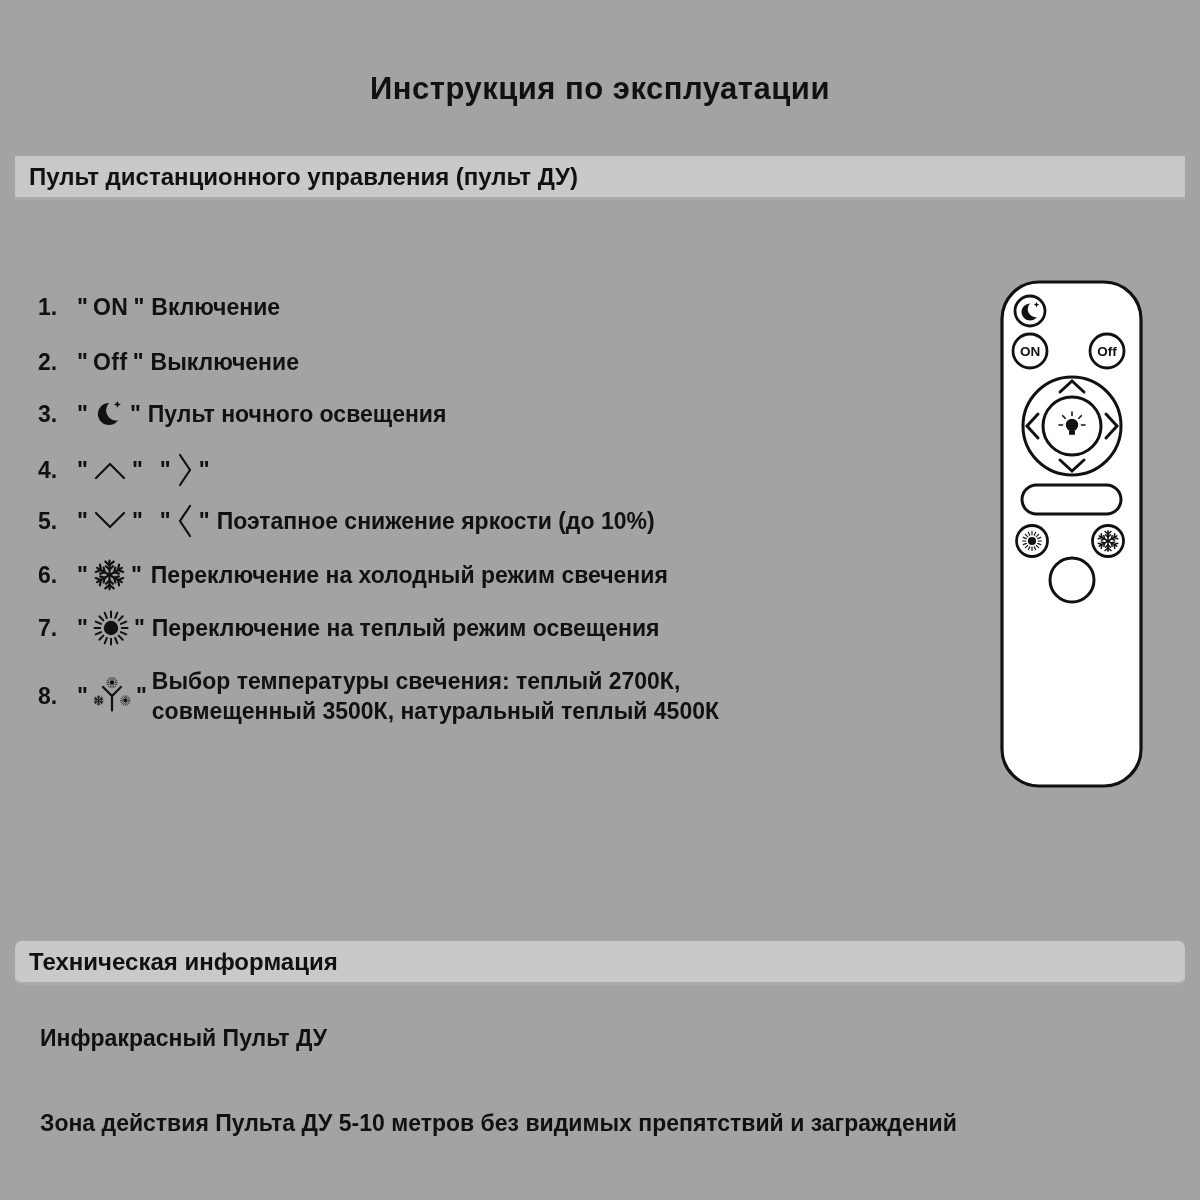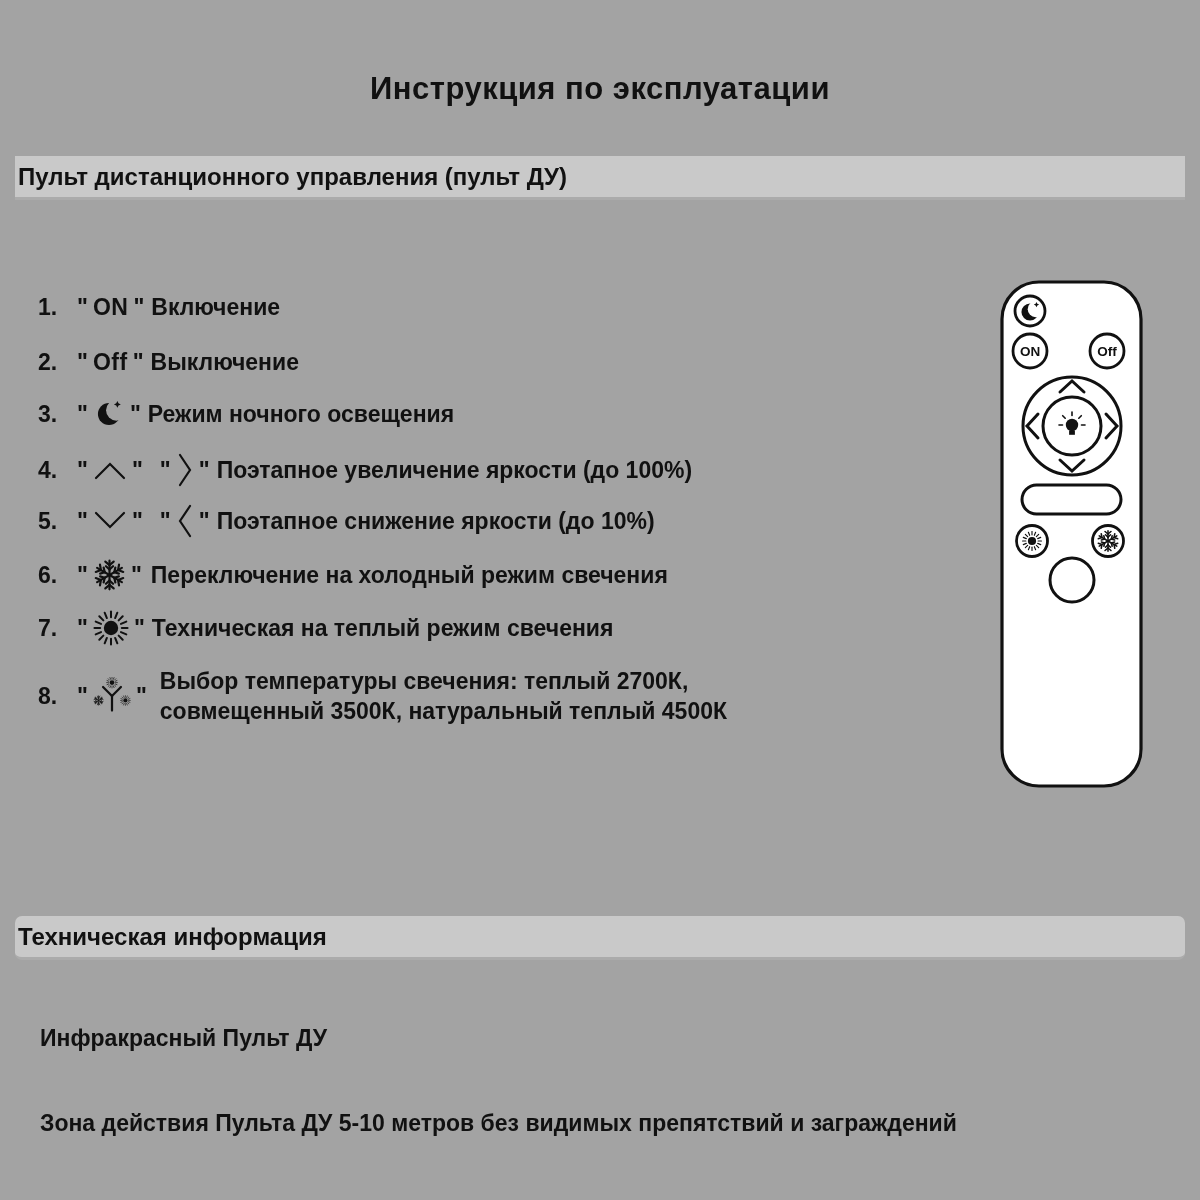--- a/index.html
+++ b/index.html
@@ -7,36 +7,36 @@
     position:relative;width:1200px;height:1200px;background:#a3a3a3;overflow:hidden;
     font-family:"Liberation Sans", sans-serif;color:#111;
   }
   .title{
     position:absolute;top:71px;left:0;width:100%;text-align:center;
     font-size:31px;font-weight:bold;letter-spacing:.5px;
   }
   .section-bar{
     position:absolute;left:15px;right:15px;height:44px;
     background:#c9c9c9;border-bottom:3px solid #ababab;
-    display:flex;align-items:center;padding-left:3px;box-sizing:border-box;
+    display:flex;align-items:center;padding-left:14px;box-sizing:border-box;
     font-size:24px;font-weight:bold;
   }
   #bar-remote{top:156px;}
-  #bar-tech{top:916px;border-radius:7px;}
+  #bar-tech{top:941px;border-radius:7px;}
   .item{
     position:absolute;left:38px;display:flex;align-items:center;
     transform:translateY(-50%);font-size:23px;font-weight:bold;white-space:nowrap;
   }
   .num{width:34px;flex:0 0 auto;}
   .q{margin:0 5px;}
   .btn-label{letter-spacing:.5px;}
   .txt{margin-left:2px;}
   .txt-tight{margin-left:4px;}
   .gap{width:7px;flex:0 0 auto;}
-  .two-line{margin-left:8px;line-height:30px;white-space:nowrap;}
+  .two-line{line-height:30px;white-space:nowrap;}
   .icon{display:inline-flex;align-items:center;justify-content:center;flex:0 0 auto;}
   .icon svg{display:block;}
   .tech-line{
     position:absolute;left:40px;transform:translateY(-50%);
     font-size:23px;font-weight:bold;white-space:nowrap;
   }
   #remote{position:absolute;left:1000px;top:280px;}
   .defs-holder{position:absolute;width:0;height:0;overflow:hidden;}
 </style>
 </head>
@@ -131,41 +131,40 @@
 
   <div class="item" style="top:414px">
     <span class="num">3.</span>
     <span class="q">"</span>
     <span class="icon">
       <svg width="32" height="32" viewBox="-13 -13 26 26">
           <use href="#def-moon"></use>
         </svg>
     </span>
     <span class="q">"</span>
-    <span class="txt">Режим ночного освещения</span>
+    <span class="txt">Пульт ночного освещения</span>
   </div>
 
   <div class="item" style="top:470px">
     <span class="num">4.</span>
     <span class="q">"</span>
     <span class="icon">
       <svg width="34" height="22" viewBox="0 0 34 22" fill="none" stroke="currentColor" stroke-width="2.2" stroke-linecap="round">
           <polyline points="3,19 17,5 31,19"></polyline>
         </svg>
     </span>
     <span class="q">"</span>
     <span class="gap"></span>
     <span class="q">"</span>
     <span class="icon">
       <svg width="18" height="38" viewBox="0 0 18 38" fill="none" stroke="currentColor" stroke-width="2.2" stroke-linecap="round">
           <polyline points="4,4 14,19 4,34"></polyline>
         </svg>
     </span>
     <span class="q">"</span>
-    <span class="txt">Поэтапное увеличение яркости (до 100%)</span>
   </div>
 
   <div class="item" style="top:521px">
     <span class="num">5.</span>
     <span class="q">"</span>
     <span class="icon">
       <svg width="34" height="22" viewBox="0 0 34 22" fill="none" stroke="currentColor" stroke-width="2.2" stroke-linecap="round">
           <polyline points="3,3 17,17 31,3"></polyline>
         </svg>
     </span>
@@ -197,21 +196,21 @@
     <span class="num">7.</span>
     <span class="q">"</span>
     <span class="icon">
       <svg width="36" height="36" viewBox="-15 -15 30 30">
           <g transform="scale(1.2)">
             <use href="#def-sunburst"></use>
           </g>
         </svg>
     </span>
     <span class="q">"</span>
-    <span class="txt">Техническая на теплый режим свечения</span>
+    <span class="txt">Переключение на теплый режим освещения</span>
   </div>
 
   <div class="item" style="top:696px">
     <span class="num">8.</span>
     <span class="q">"</span>
     <span class="icon">
       <svg width="38" height="38" viewBox="0 0 34 34">
         <g fill="none" stroke="currentColor" stroke-width="2" stroke-linecap="round">
           <line x1="17" y1="17" x2="9" y2="9"></line>
           <line x1="17" y1="17" x2="25" y2="9"></line>

